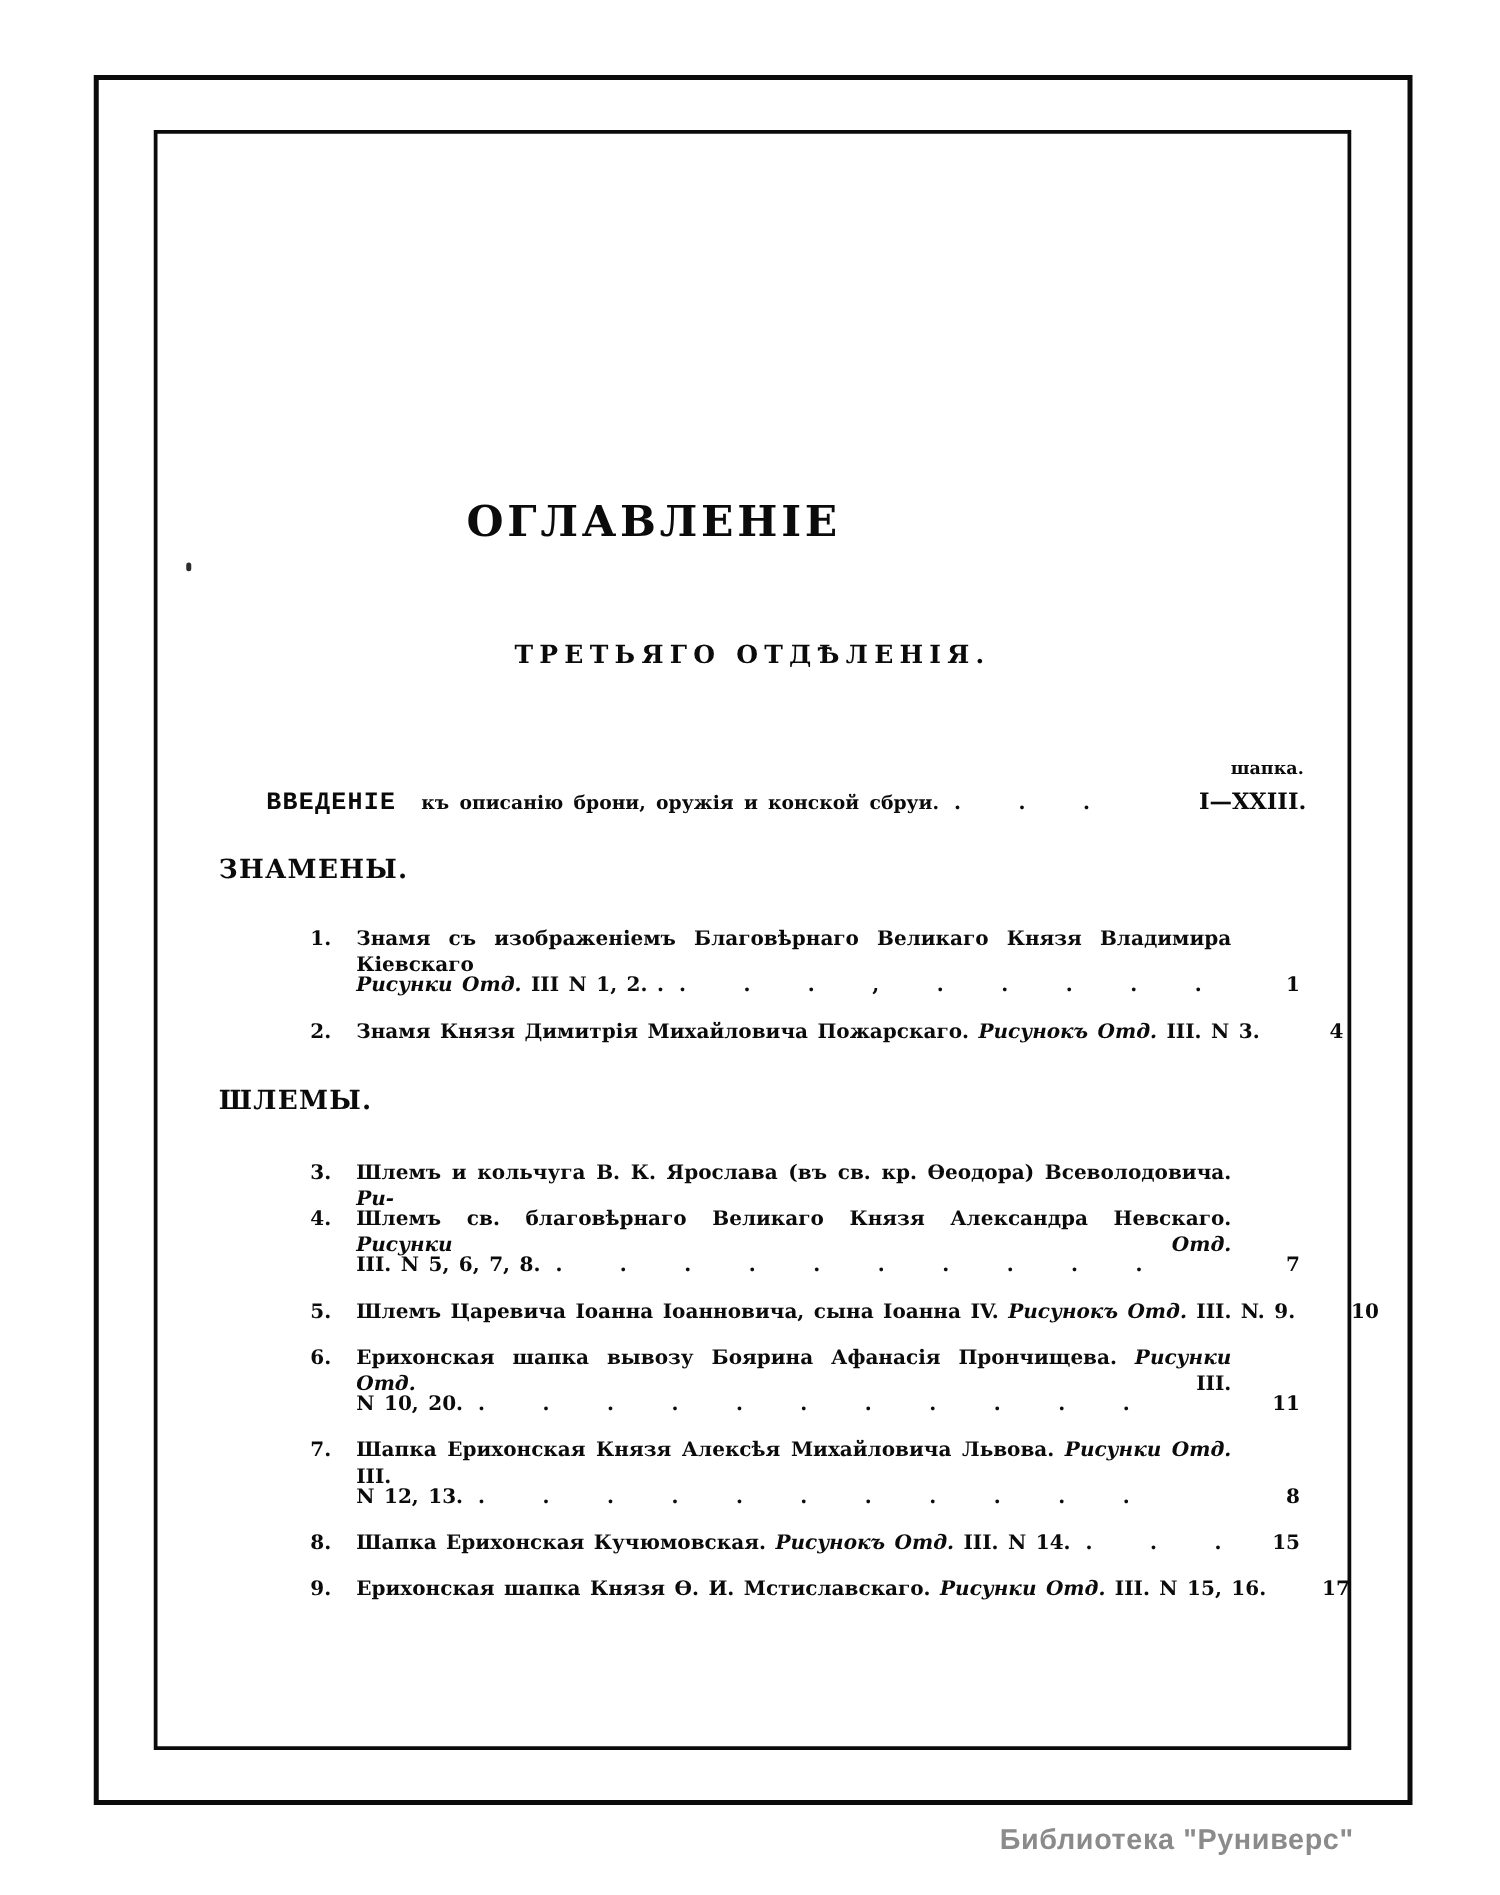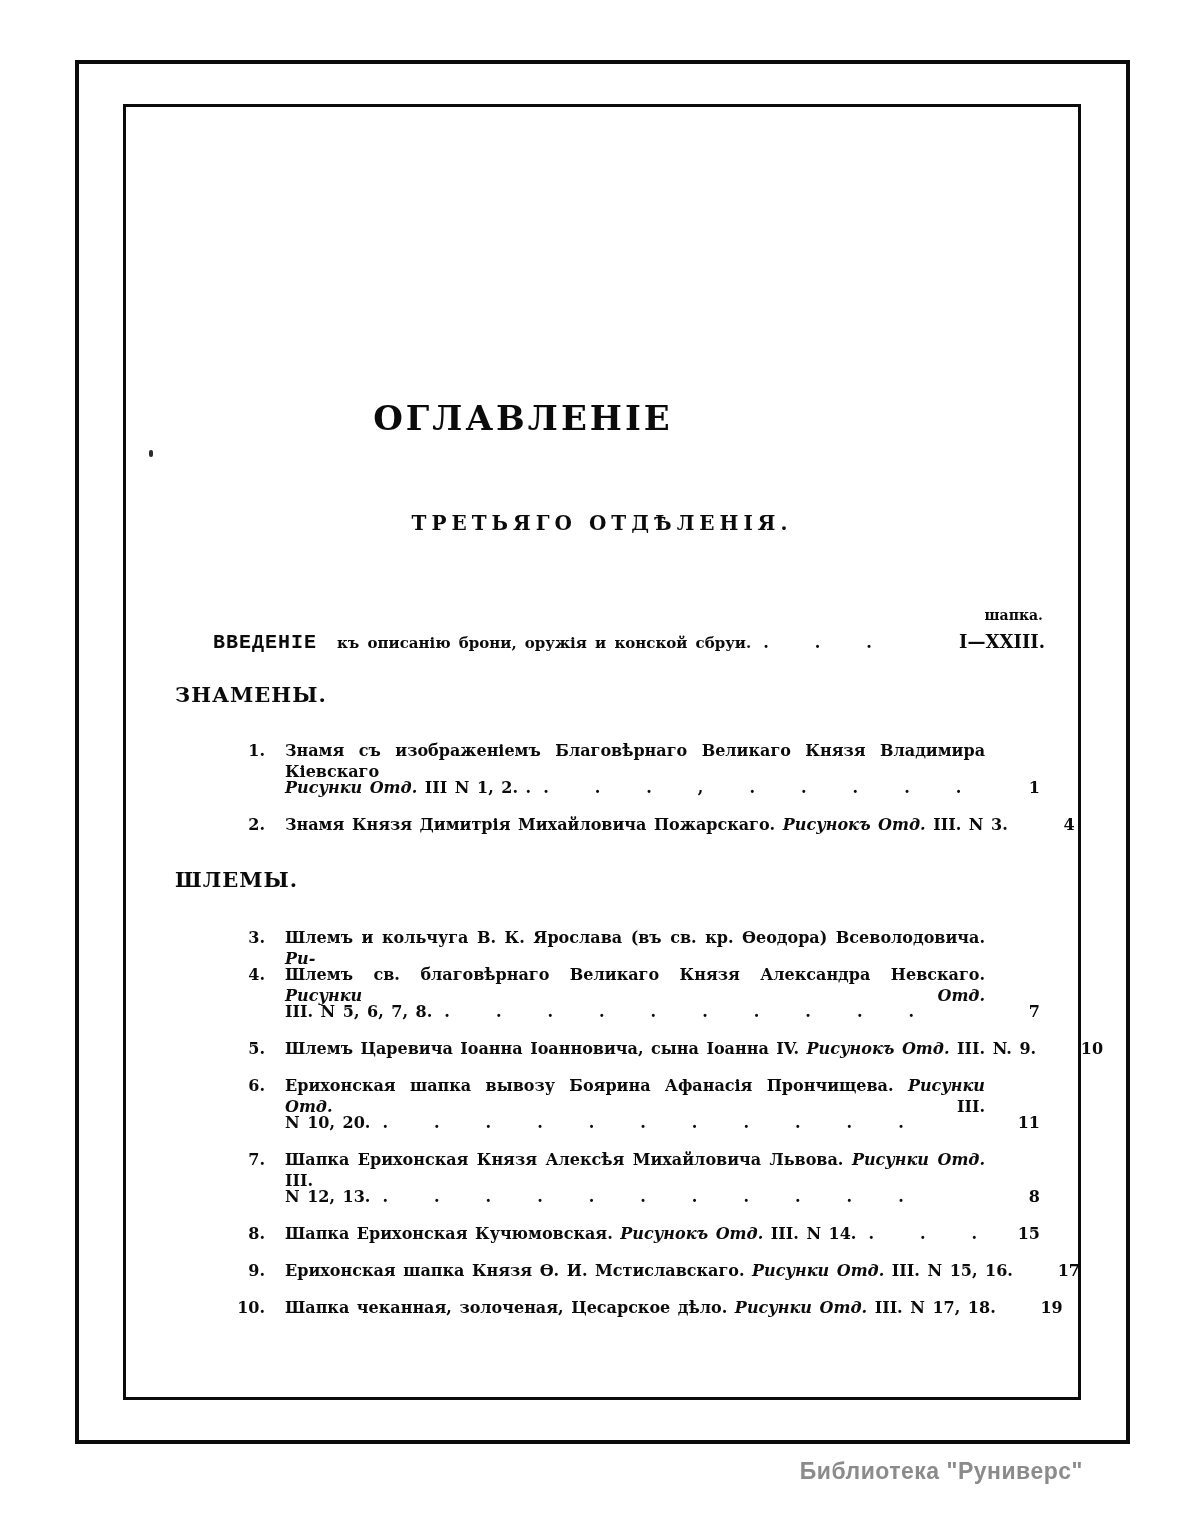--- a/index.html
+++ b/index.html
@@ -157,24 +157,16 @@
         </span>
       </div>
       <div class="toc-line">
         <span class="num">9.</span>
         <span class="content">
           <span class="text"><span class="t1">Ерихонская шапка Князя Ѳ. И. Мстиславскаго. </span><span class="it">Рисунки Отд.</span><span class="t2"> III. N 15, 16.</span></span>
           <span class="leader"></span>
           <span class="pageno">17</span>
         </span>
       </div>
-      <div class="toc-line">
-        <span class="num">10.</span>
-        <span class="content">
-          <span class="text"><span class="t1">Шапка чеканная, золоченая, Цесарское дѣло. </span><span class="it">Рисунки Отд.</span><span class="t2"> III. N 17, 18.</span></span>
-          <span class="leader">.</span>
-          <span class="pageno">19</span>
-        </span>
-      </div>
     </div>
 
   <div class="watermark">Библиотека "Руниверс"</div>
 </div>
 
 </body></html>

